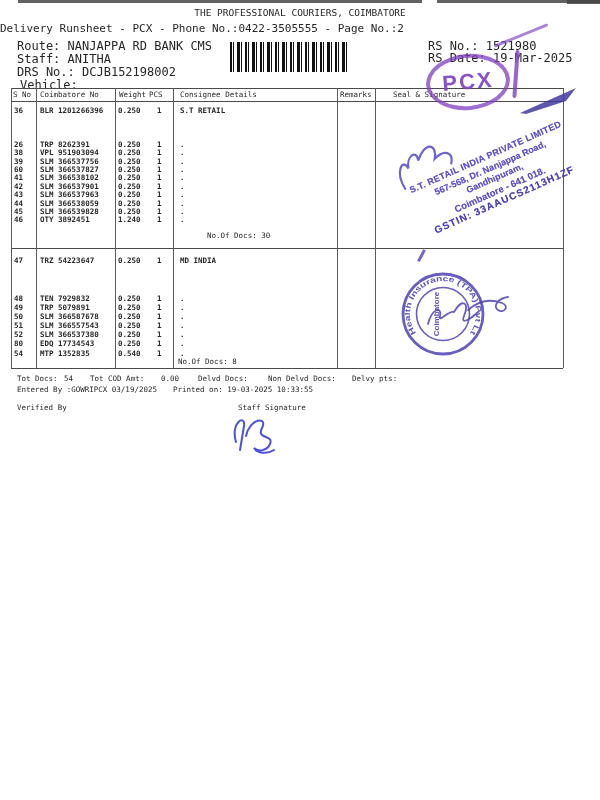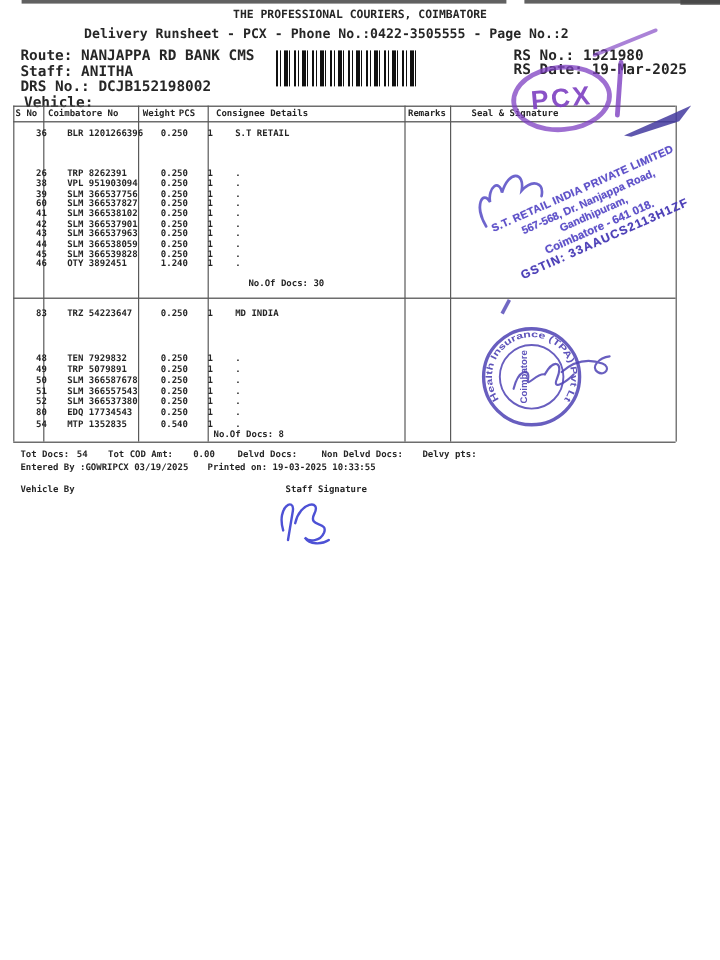--- a/index.html
+++ b/index.html
@@ -1,27 +1,27 @@
 <!DOCTYPE html>
 <html><head>
 <meta charset="utf-8">
 <style>
   *{margin:0;padding:0;box-sizing:border-box}
   html,body{width:600px;height:800px;background:#fff;overflow:hidden}
   body{position:relative;font-family:"DejaVu Sans Mono",monospace;color:#222}
-  .abs{position:absolute;white-space:pre;font-weight:700;color:#262626}
+  .abs{position:absolute;white-space:pre;font-weight:400;color:#262626}
   .t-title{font-size:9.5px;left:0;width:600px;text-align:center}
-  .t-sub{font-size:11px;left:0;width:474px;text-align:right}
+  .t-sub{font-size:11px;left:0;width:474px;text-align:left}
   .t-field{font-size:12px}
   .t-head{font-size:7.5px}
   .t-cell{font-size:7.5px}
   .t-foot{font-size:7.5px}
   .vline{position:absolute;width:1px;background:#5a5a5a}
   .hline{position:absolute;height:1px;background:#4a4a4a}
-  .trow{position:absolute;left:16px;width:520px;height:9px}
+  .trow{position:absolute;left:0;width:520px;height:9px}
   .trow span{position:absolute;font-size:7.5px;font-weight:700;white-space:pre;color:#262626}
   .c-sno{left:14px}.c-cons{left:40px}.c-wt{left:118px}.c-pcs{left:157px}.c-det{left:180px}
   .barcode{position:absolute;left:230px;top:42px;width:118px;height:30px;
     background:repeating-linear-gradient(90deg,#111 0,#111 2px,#fff 2px,#fff 3px,#111 3px,#111 4px,#fff 4px,#fff 7px,#111 7px,#111 10px,#fff 10px,#fff 11px,#111 11px,#111 12px,#fff 12px,#fff 15px)}
   .topbar{position:absolute;background:#454545;opacity:.85}
   .stamp-pcx{position:absolute;left:426px;top:54px;width:84px;height:56px;border:4px solid rgba(125,63,193,.75);
     border-radius:50%;transform:rotate(-5deg);display:flex;align-items:center;justify-content:center}
   .stamp-pcx span{font-family:"Liberation Sans",sans-serif;font-weight:700;font-size:22px;letter-spacing:2px;color:rgba(125,63,193,.9)}
   .ink-bar{position:absolute;left:514px;top:50px;width:4px;height:48px;background:rgba(125,63,193,.8);transform:rotate(4deg);border-radius:2px}
   .ink-tail{position:absolute;left:492px;top:34px;width:58px;height:3px;background:rgba(125,63,193,.65);transform:rotate(-22deg);border-radius:2px}
@@ -146,21 +146,21 @@
 <div class="trow" style="top:215px">
     <span class="c-sno">46</span>
     <span class="c-cons">OTY 3892451</span>
     <span class="c-wt">1.240</span>
     <span class="c-pcs">1</span>
     <span class="c-det">.</span>
   </div>
 <div class="abs t-cell" style="left:207px;top:231px">No.Of Docs: 30</div>
 
 <div class="trow" style="top:256px">
-    <span class="c-sno">83</span>
+    <span class="c-sno">47</span>
     <span class="c-cons">TRZ 54223647</span>
     <span class="c-wt">0.250</span>
     <span class="c-pcs">1</span>
     <span class="c-det">MD INDIA</span>
   </div>
 <div class="trow" style="top:294px">
     <span class="c-sno">48</span>
     <span class="c-cons">TEN 7929832</span>
     <span class="c-wt">0.250</span>
     <span class="c-pcs">1</span>
@@ -212,21 +212,21 @@
 
 <div class="abs t-foot" style="left:17px;top:374px">Tot Docs:</div>
 <div class="abs t-foot" style="left:64px;top:374px">54</div>
 <div class="abs t-foot" style="left:90px;top:374px">Tot COD Amt:</div>
 <div class="abs t-foot" style="left:161px;top:374px">0.00</div>
 <div class="abs t-foot" style="left:198px;top:374px">Delvd Docs:</div>
 <div class="abs t-foot" style="left:268px;top:374px">Non Delvd Docs:</div>
 <div class="abs t-foot" style="left:352px;top:374px">Delvy pts:</div>
 <div class="abs t-foot" style="left:17px;top:385px">Entered By :GOWRIPCX 03/19/2025</div>
 <div class="abs t-foot" style="left:173px;top:385px">Printed on: 19-03-2025 10:33:55</div>
-<div class="abs t-foot" style="left:17px;top:403px">Vehicle By</div>
+<div class="abs t-foot" style="left:17px;top:403px">Verified By</div>
 <div class="abs t-foot" style="left:238px;top:403px">Staff Signature</div>
 
 <div class="stamp-pcx">
     <span>PCX</span>
   </div>
 <div class="ink-tail"></div>
 <div class="ink-bar"></div>
 
 <svg style="left:520px;top:88px" width="56" height="26" viewBox="0 0 56 26">
   <polygon points="0,25 38,8 56,0 46,13 6,26" fill="#43399f" opacity="0.85"></polygon>

